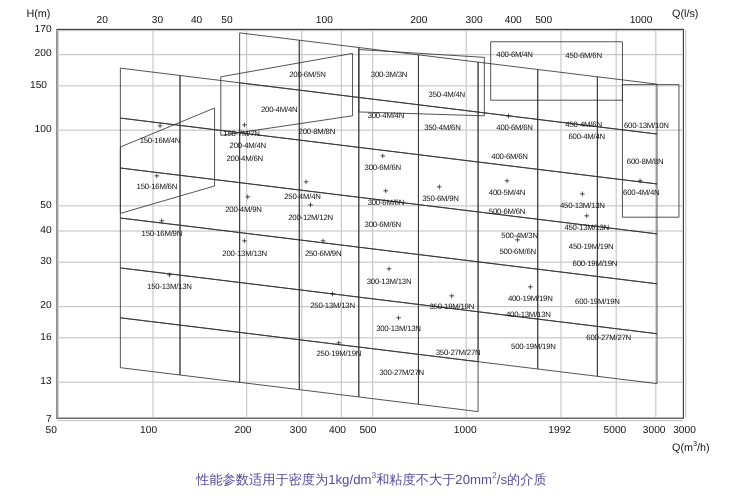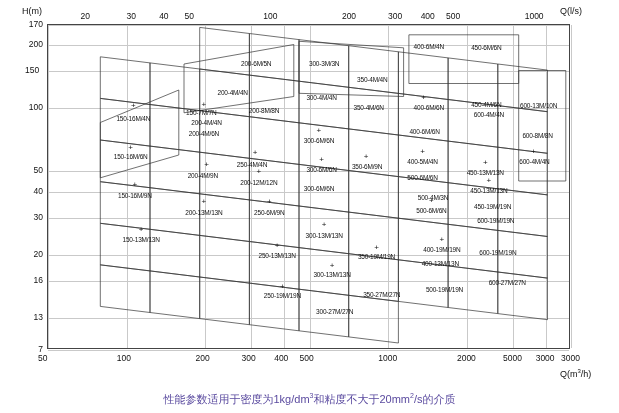--- a/index.html
+++ b/index.html
@@ -125,21 +125,21 @@
   </div>
 
   <div class="footnote">性能参数适用于密度为1kg/dm<sup>3</sup>和粘度不大于20mm<sup>2</sup>/s的介质</div>
 <div class="tick-label" style="left: 38px; top: 353px;">50</div>
     <div class="tick-label" style="left: 116.719px; top: 353px;">100</div>
     <div class="tick-label" style="left: 195.439px; top: 353px;">200</div>
     <div class="tick-label" style="left: 241.487px; top: 353px;">300</div>
     <div class="tick-label" style="left: 274.158px; top: 353px;">400</div>
     <div class="tick-label" style="left: 299.5px; top: 353px;">500</div>
     <div class="tick-label" style="left: 378.219px; top: 353px;">1000</div>
-    <div class="tick-label" style="left: 456.939px; top: 353px;">2000</div>
+    <div class="tick-label" style="left: 456.939px; top: 353px;">1992</div>
     <div class="tick-label" style="left: 502.987px; top: 353px;">5000</div>
     <div class="tick-label" style="left: 535.658px; top: 353px;">3000</div>
     <div class="tick-label" style="left: 561px; top: 353px;">3000</div>
     <div class="tick-label" style="left: 80.4118px; top: 11px;">20</div>
     <div class="tick-label" style="left: 126.46px; top: 11px;">30</div>
     <div class="tick-label" style="left: 159.131px; top: 11px;">40</div>
     <div class="tick-label" style="left: 184.473px; top: 11px;">50</div>
     <div class="tick-label" style="left: 263.192px; top: 11px;">100</div>
     <div class="tick-label" style="left: 341.912px; top: 11px;">200</div>
     <div class="tick-label" style="left: 387.96px; top: 11px;">300</div>

